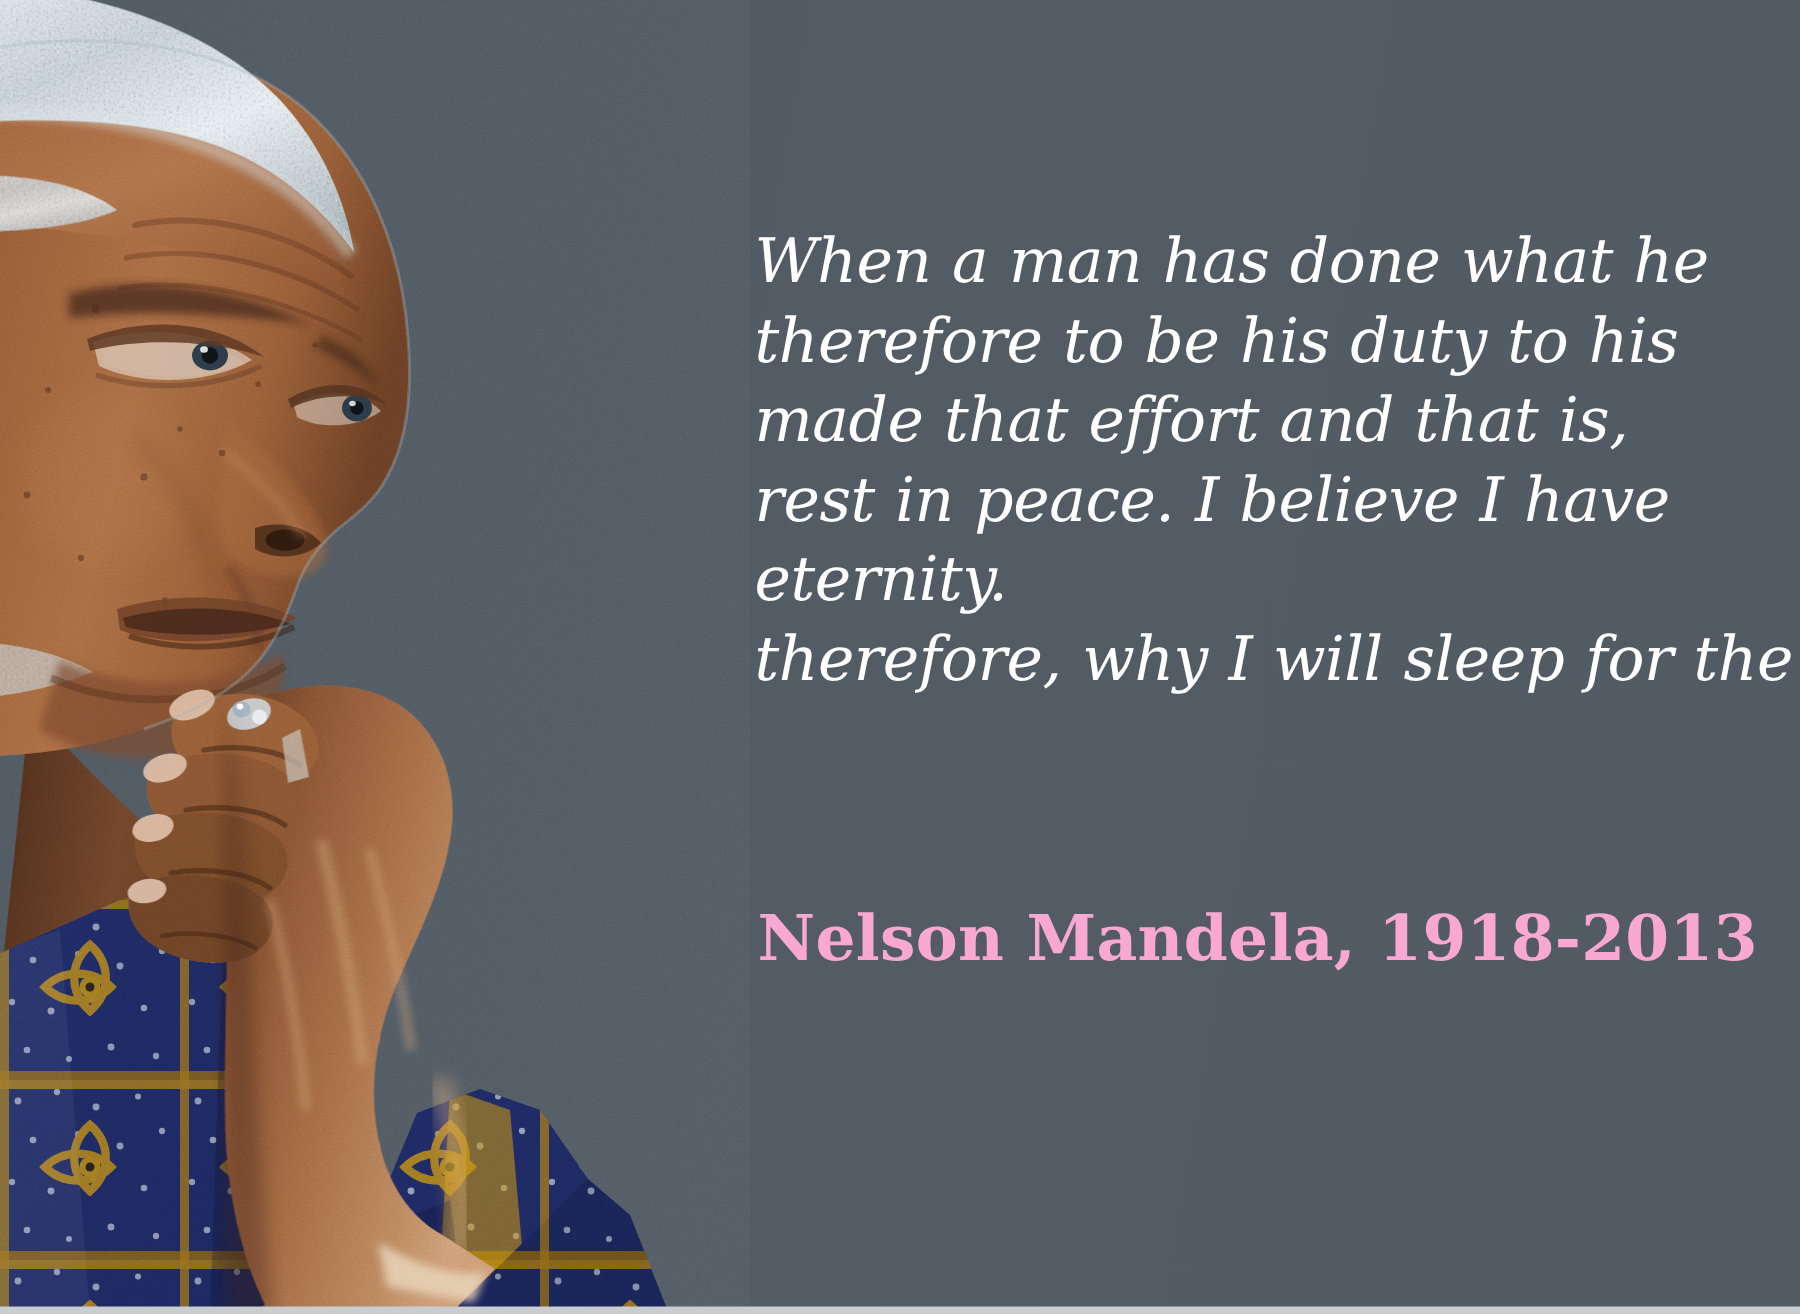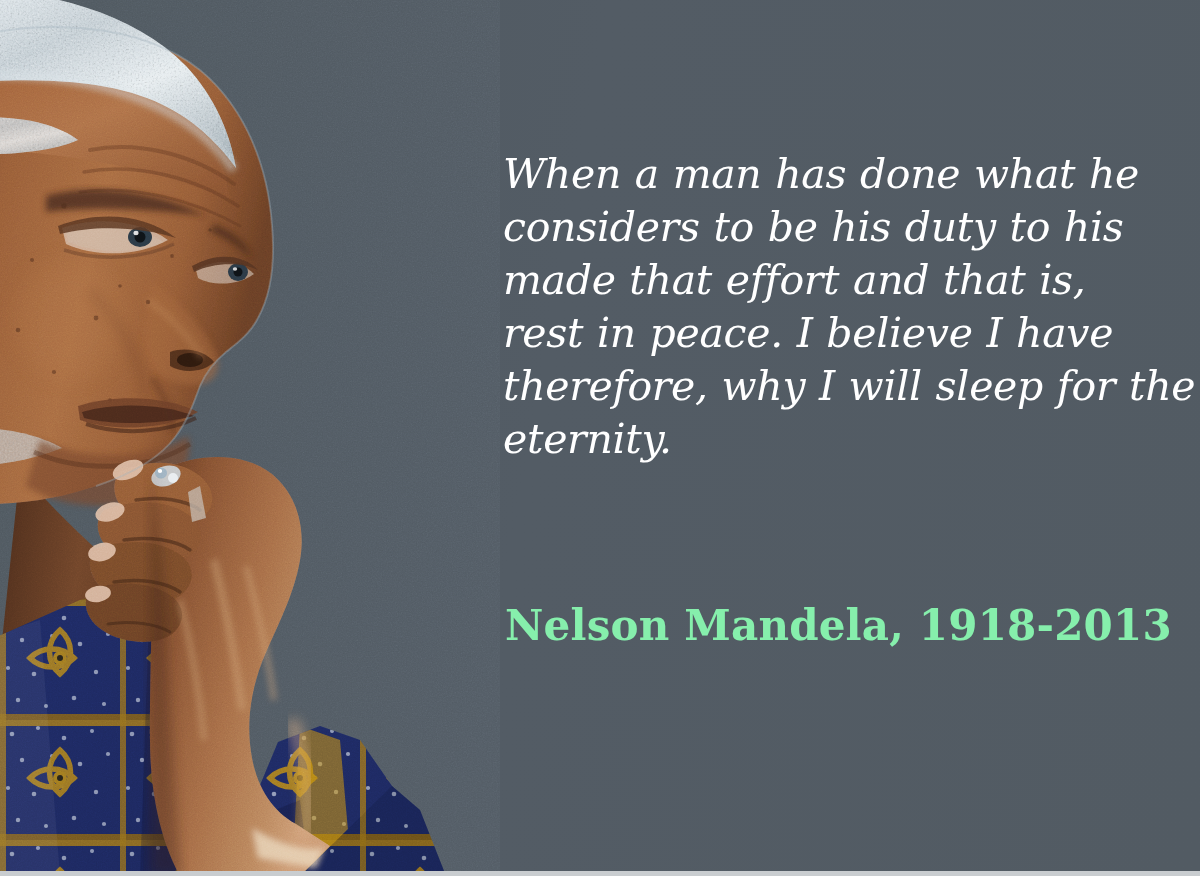--- a/index.html
+++ b/index.html
@@ -67,21 +67,21 @@
 
   
   .attribution {
     position: absolute;
     left: 505px;
     top: 601px;
     font-family: "DejaVu Serif", "Liberation Serif", serif;
     font-weight: bold;
     font-size: 42px;
     line-height: 50px;
-    color: #86efac;
+    color: #f9a8d4;
     letter-spacing: 0.2px;
     white-space: nowrap;
   }
 </style>
 </head>
 <body>
 
 <div id="poster">
 
   <div class="bg"></div>
@@ -377,23 +377,23 @@
       <filter id="gr">
         <feTurbulence type="fractalNoise" baseFrequency="0.8" numOctaves="4" seed="11"></feTurbulence>
         <feColorMatrix type="saturate" values="0"></feColorMatrix>
       </filter>
       <rect width="100%" height="100%" filter="url(#gr)"></rect>
     </svg>
   </div>
 
   <div class="quote">
     <span class="ln">When a man has done what he</span>
-    <span class="ln">considers to be his duty to his</span>
+    <span class="ln">therefore to be his duty to his</span>
     <span class="ln">made that effort and that is,</span>
     <span class="ln">rest in peace. I believe I have</span>
+    <span class="ln">eternity.</span>
     <span class="ln">therefore, why I will sleep for the</span>
-    <span class="ln">eternity.</span>
   </div>
 
   <div class="attribution">Nelson Mandela, 1918-2013</div>
 
   <div class="bottom-edge"></div>
 </div>
 
 </body></html>

